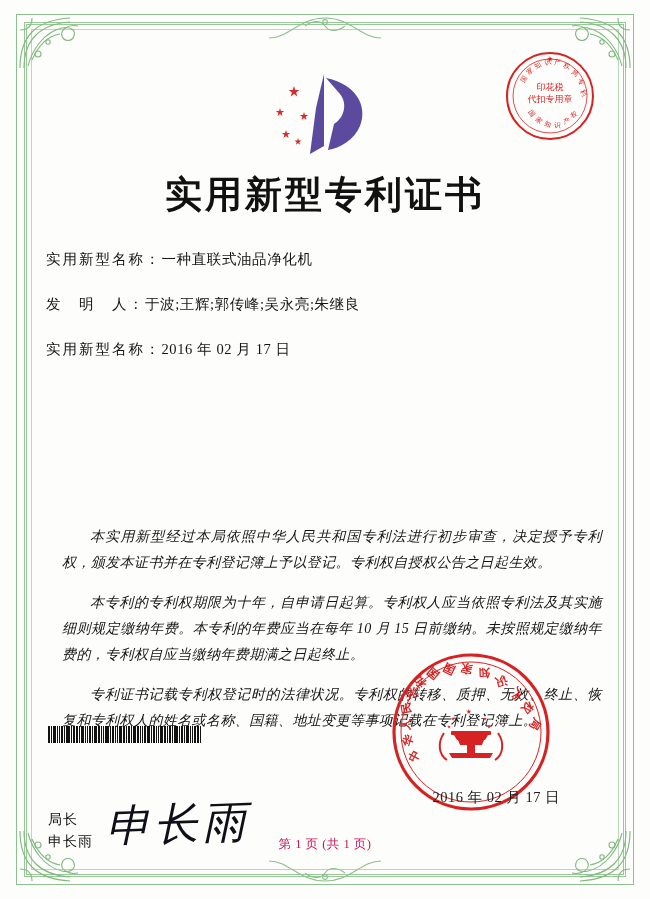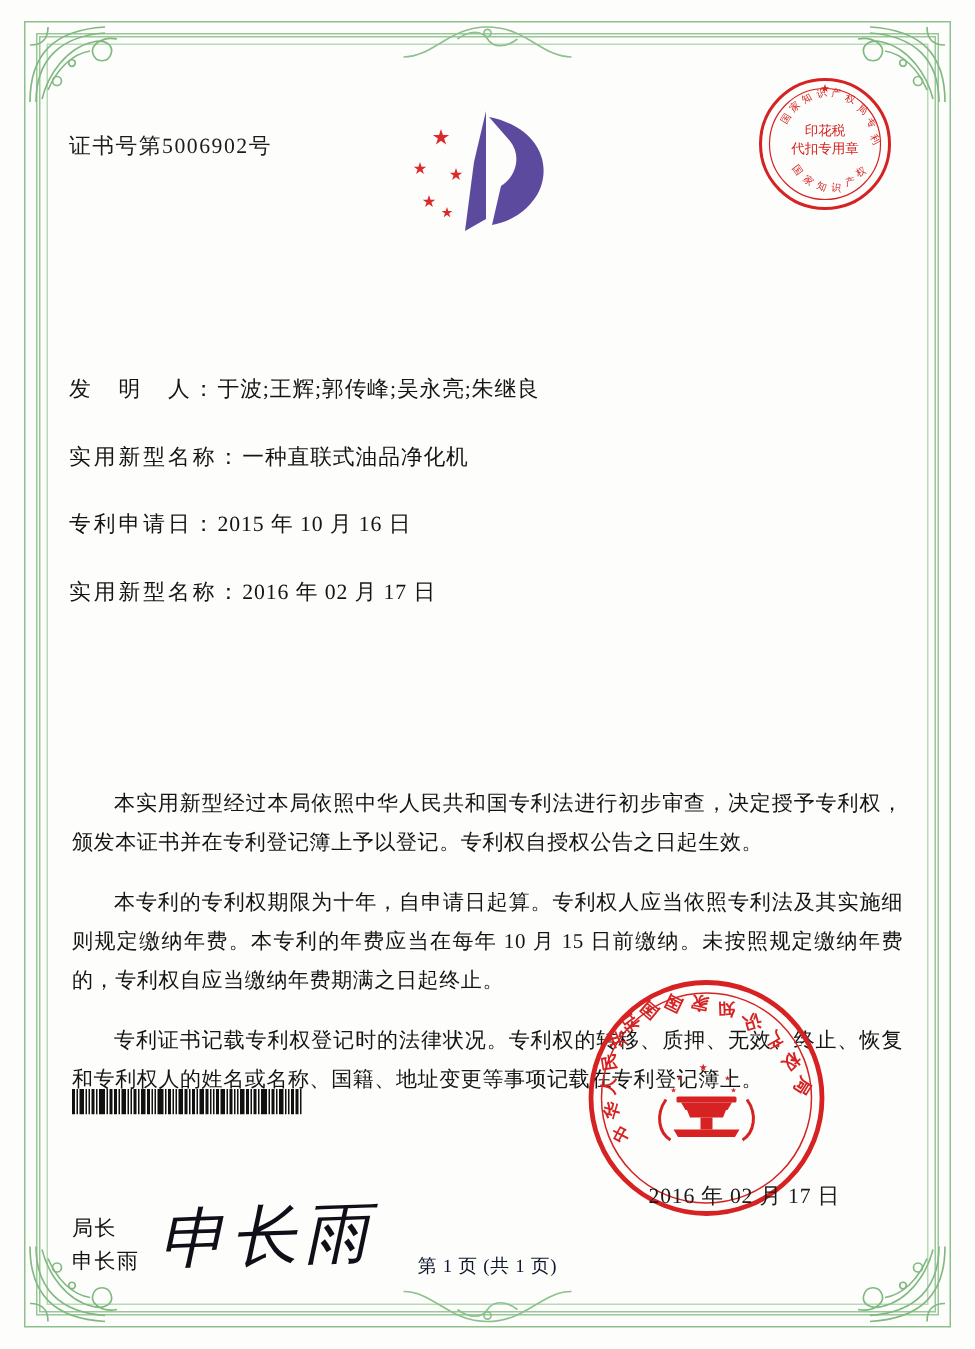--- a/index.html
+++ b/index.html
@@ -111,21 +111,21 @@
   .field .lbl {
     display: inline-block;
     letter-spacing: 2px;
   }
   .field .val {
     letter-spacing: 0.6px;
   }
 
   .paras {
     position: absolute;
-    left: 2px; right: 2px; top: 460px;
+    left: 16px; right: 2px; top: 460px; font-style: italic;
   }
   .para {
     font-size: 14px;
     line-height: 26px;
     color: #141414;
     text-indent: 28px;
     text-align: justify;
     letter-spacing: 0.4px;
     margin-bottom: 6px;
   }
@@ -185,21 +185,21 @@
     font-size: 14.5px;
     color: #1b1b1b;
     letter-spacing: 0.5px;
   }
 
   .footer {
     position: absolute;
     left: 0; right: 0; bottom: 2px;
     text-align: center;
     font-size: 12.5px;
-    color: #0f172a;
+    color: #be185d;
     letter-spacing: 0.5px;
   }
 </style>
 </head>
 <body>
 
 <div class="page">
 
   <div class="border-outer"></div>
   <div class="border-inner"></div>
@@ -260,21 +260,20 @@
   <div class="edge-mid bottom">
     <svg viewBox="0 0 120 30" fill="none" stroke="currentColor" stroke-width="1.1">
       <path d="M4 26 C24 26 34 6 60 6 C86 6 96 26 116 26"></path>
       <path d="M40 14 C48 8 56 8 60 14 C64 20 72 20 80 14"></path>
       <circle cx="60" cy="10" r="2.4"></circle>
     </svg>
   </div>
 
   <div class="content">
 
-    <div class="cert-no">证书号第5006902号</div>
 
     <div class="logo">
       <svg viewBox="0 0 120 92">
         <path d="M60 6 L60 78 L46 86 L52 40 Z" fill="#5b4a9e"></path>
         <path d="M62 10 C92 16 104 38 96 58 C90 72 76 80 64 82 L70 56 C80 50 84 36 76 26 Z" fill="#5b4a9e"></path>
         <g fill="#d92b2b">
           <path d="M30 18 l3.4 10.4 -8.8-6.4 h10.8 l-8.8 6.4 z"></path>
           <path d="M16 40 l2.6 8 -6.8-4.9 h8.4 l-6.8 4.9 z"></path>
           <path d="M22 62 l2.6 8 -6.8-4.9 h8.4 l-6.8 4.9 z"></path>
           <path d="M40 44 l2.6 8 -6.8-4.9 h8.4 l-6.8 4.9 z"></path>
@@ -305,35 +304,33 @@
           <text transform="translate(31,70) rotate(38)">家</text>
           <text transform="translate(40,75) rotate(22)">知</text>
           <text transform="translate(50,77) rotate(6)">识</text>
           <text transform="translate(60,74) rotate(-12)">产</text>
           <text transform="translate(68,68) rotate(-28)">权</text>
         </g>
         <path d="M46 6 l1.8 5.4 -4.6-3.3 h5.6 l-4.6 3.3 z" fill="#d62222"></path>
       </svg>
     </div>
 
+    <div class="main-title">实用新型专利证书</div>
 
     <div class="fields">
+
+      <div class="field">
+        <span class="lbl">实用新型名称：</span><span class="val">一种直联式油品净化机</span>
+      </div>
 
       <div class="field">
         <span class="lbl">发　明　人：</span><span class="val">于波;王辉;郭传峰;吴永亮;朱继良</span>
       </div>
 
-      <div class="field">
-        <span class="lbl">实用新型名称：</span><span class="val">一种直联式油品净化机</span>
-      </div>
-
-
-      <div class="field">
-        <span class="lbl">专利申请日：</span><span class="val">2015 年 10 月 16 日</span>
-      </div>
+
 
 
       <div class="field">
         <span class="lbl">实用新型名称：</span><span class="val">2016 年 02 月 17 日</span>
       </div>
 
     </div>
 
     <div class="paras">
       <p class="para">本实用新型经过本局依照中华人民共和国专利法进行初步审查，决定授予专利权，颁发本证书并在专利登记簿上予以登记。专利权自授权公告之日起生效。</p>

